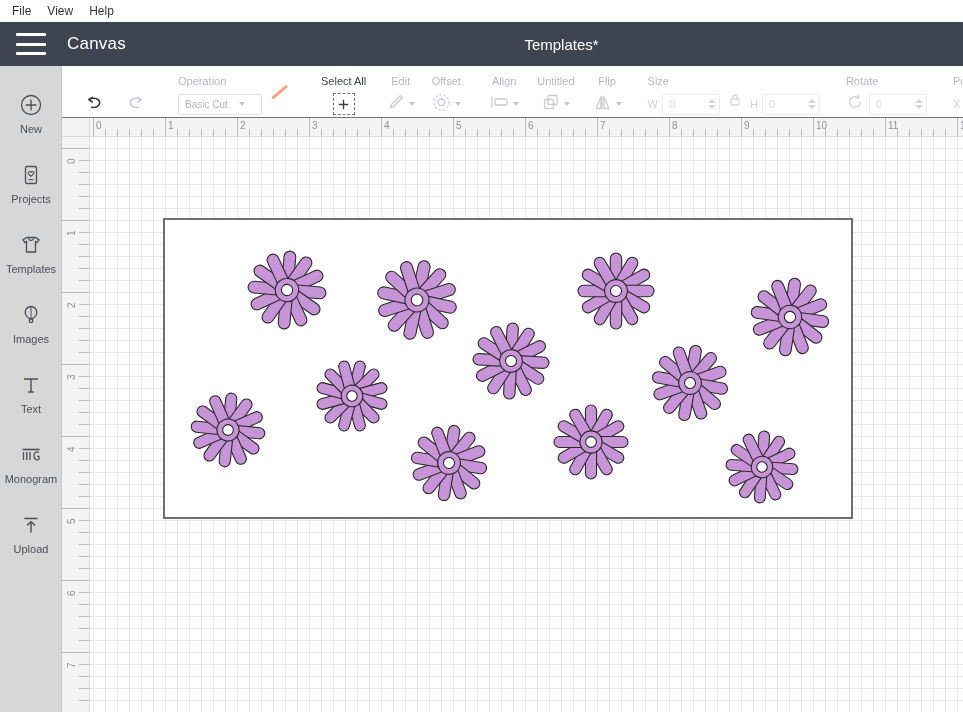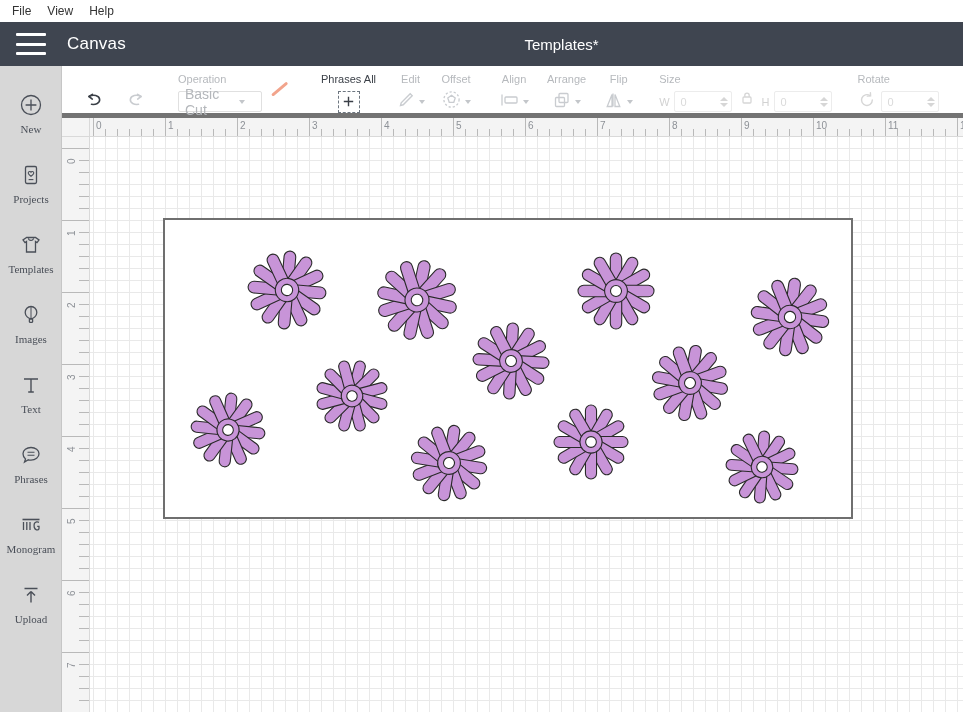--- a/index.html
+++ b/index.html
@@ -46,33 +46,33 @@
 
   
   .sidebar {
     position: absolute; left: 0; top: 66px; width: 62px; height: 646px;
     background: #d7d7d7; border-right: 1px solid #c6c6c6;
     padding-top: 12px;
   }
   .side-item {
     width: 62px; height: 70px;
     display: flex; flex-direction: column; align-items: center; justify-content: center;
-    cursor: pointer; user-select: none; font-family: Liberation Serif, serif;
+    cursor: pointer; user-select: none;
   }
   .side-icon { width: 26px; height: 26px; display: block; }
   .side-icon svg { display: block; }
   .side-label {
     font-size: 11px; color: #4a4f58; margin-top: 5px; line-height: 12px;
   }
 
   
   .toolbar {
     position: absolute; left: 62px; top: 66px; width: 901px; height: 52px;
-    background: #ffffff; border-bottom: 5px solid #737373;
-    display: flex; align-items: center;
+    background: #ffffff; border-bottom: 1px solid #737373;
+    display: flex; align-items: flex-start;
   }
   .tb-group {
     position: relative; height: 52px;
     display: flex; flex-direction: column; align-items: center;
     padding: 0 6px;
   }
   .tb-title {
     font-size: 11px; color: #b6b9bd; margin-top: 9px; line-height: 12px;
     white-space: nowrap;
   }
@@ -88,21 +88,21 @@
     cursor: pointer; background: none; border: none; padding: 0 3px;
   }
   .caret {
     width: 0; height: 0; margin-left: 3px;
     border-left: 3.5px solid transparent; border-right: 3.5px solid transparent;
     border-top: 4px solid #c3c6ca;
   }
   .select-box {
     width: 84px; height: 21px; border: 1px solid #e0e0e0; border-radius: 2px;
     display: flex; align-items: center; justify-content: space-between;
-    padding: 0 16px 0 6px; font-size: 14px; color: #b4b7bb; background: #fff;
+    padding: 0 16px 0 6px; font-size: 10px; color: #b4b7bb; background: #fff;
     cursor: pointer;
   }
   .swatch-line {
     width: 22px; height: 21px; margin-left: 7px; position: relative; cursor: pointer;
   }
   .swatch-line::after {
     content: ""; position: absolute; left: 3px; top: 3px;
     width: 20px; height: 3px; background: #f2a48c; border-radius: 2px;
     transform: rotate(-40deg); transform-origin: left center;
   }
@@ -241,29 +241,20 @@
 
     <div class="side-item">
       <span class="side-icon">
         <svg width="26" height="26" viewBox="0 0 26 26" fill="none" stroke="#4a4f58" stroke-width="1.4">
           <path d="M6 7h14M13 7v13M10.2 20h5.6"></path>
         </svg>
       </span>
       <span class="side-label">Text</span>
     </div>
 
-    <div class="side-item">
-      <span class="side-icon">
-        <svg width="26" height="26" viewBox="0 0 26 26" fill="none" stroke="#4a4f58" stroke-width="1.3">
-          <path d="M13 5.5c4.4 0 8 2.8 8 6.3s-3.6 6.3-8 6.3c-0.9 0-1.8-0.1-2.6-0.3L6.5 20l1-3.1C6 15.8 5 14.2 5 11.8c0-3.5 3.6-6.3 8-6.3z"></path>
-          <path d="M9.5 10.3h7M9.5 13.3h7" stroke-width="1.1"></path>
-        </svg>
-      </span>
-      <span class="side-label">Phrases</span>
-    </div>
 
     <div class="side-item">
       <span class="side-icon">
         <svg width="26" height="26" viewBox="0 0 26 26" fill="none" stroke="#4a4f58" stroke-width="1.3">
           <path d="M4.5 7.5h17" stroke-width="1.6"></path>
           <path d="M5.5 10v8M8.8 10v8M12 10v8"></path>
           <path d="M21 10.3c-1-0.5-3.8-0.8-4.6 1.3-0.8 2.2-0.3 5.5 2 6.2 1.5 0.5 2.6-0.3 2.6-1.6v-1.9h-1.8"></path>
         </svg>
       </span>
       <span class="side-label">Monogram</span>
@@ -312,21 +303,21 @@
           <span>Basic Cut</span>
           <span class="caret"></span>
         </div>
         <div class="swatch-line"></div>
       </div>
     </div>
 
     <div class="sep"></div>
 
     <div class="tb-group" style="padding-left:8px;">
-      <div class="tb-title active">Phrases All</div>
+      <div class="tb-title active">Select All</div>
       <div class="tb-row">
         <div class="dashbox">
           <svg width="13" height="13" viewBox="0 0 13 13" stroke="#3a3f47" stroke-width="1.4" fill="none">
             <path d="M6.5 1.8v9.4M1.8 6.5h9.4"></path>
           </svg>
         </div>
       </div>
     </div>
 
     <div class="tb-group" style="padding-left:14px;">
@@ -363,21 +354,21 @@
           <svg width="21" height="16" viewBox="0 0 21 16" fill="none" stroke="#c9ccd0" stroke-width="1.3">
             <path d="M3 2.5v11"></path>
             <rect x="6" y="5" width="12" height="6" rx="1"></rect>
           </svg>
         </span>
         <span class="caret"></span>
       </div>
     </div>
 
     <div class="tb-group" style="padding-left:12px;">
-      <div class="tb-title">Arrange</div>
+      <div class="tb-title">Untitled</div>
       <div class="tb-row">
         <span>
           <svg width="20" height="18" viewBox="0 0 20 18" fill="none" stroke="#c9ccd0" stroke-width="1.3">
             <rect x="7" y="2.5" width="9" height="9" rx="1"></rect>
             <rect x="3.5" y="6.5" width="9" height="9" rx="1"></rect>
           </svg>
         </span>
         <span class="caret"></span>
       </div>
     </div>

